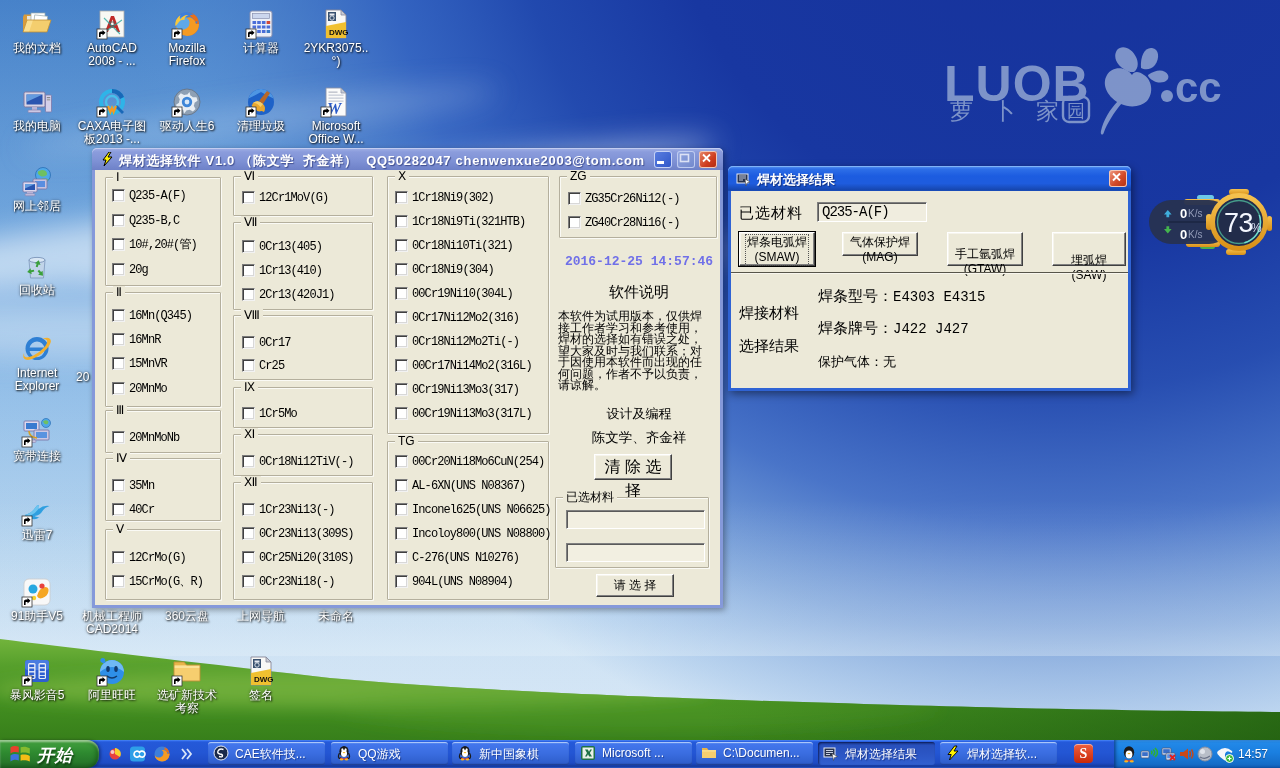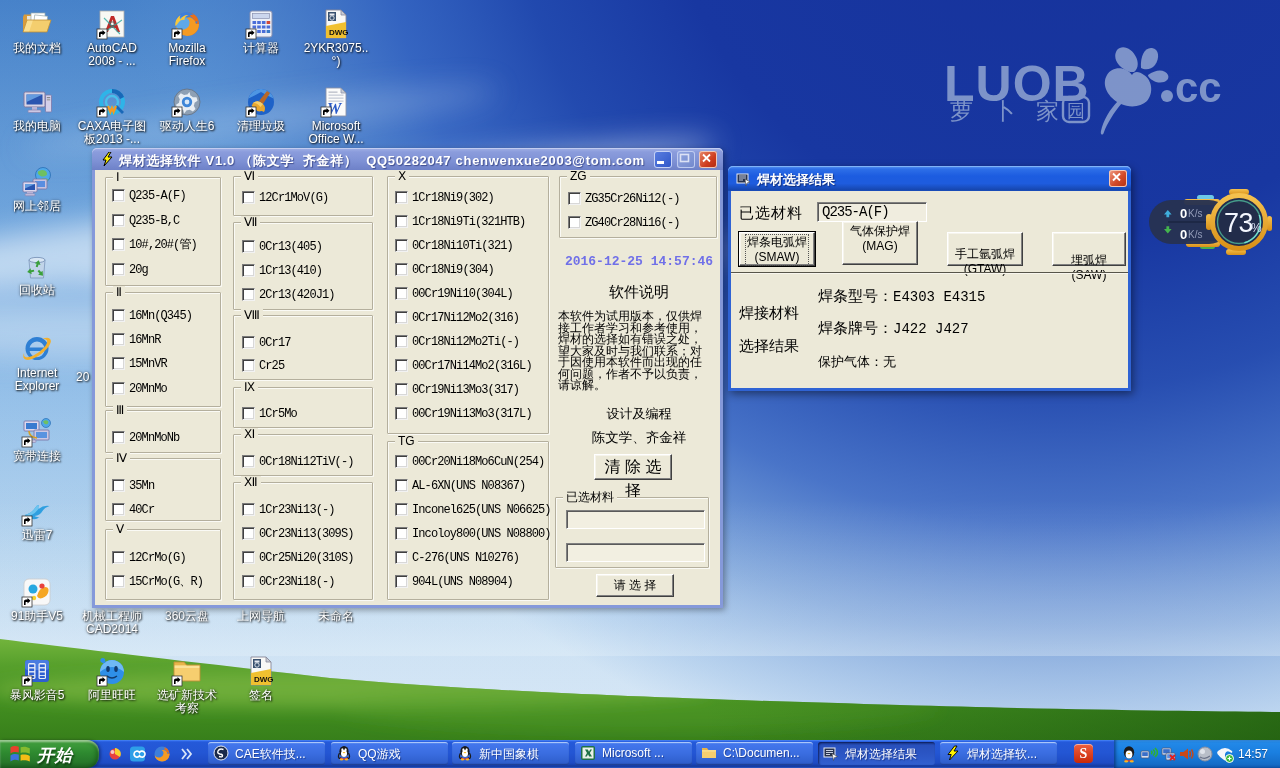--- a/index.html
+++ b/index.html
@@ -695,21 +695,21 @@
   <div class="ttxt" style="left:29px;top:5px;text-shadow:1px 1px 1px rgba(10,25,80,.7)">焊材选择结果</div>
   <div class="tbtn" style="left:381px;top:4px;background:linear-gradient(135deg,#F0A088,#D44A28 55%,#B03010);box-shadow:inset 0 0 0 1px #F4C8B8;border-radius:3px"><svg width="16" height="15">
           <path d="M4 3.5 L11 10.5 M11 3.5 L4 10.5" stroke="#fff" stroke-width="1.9"></path>
         </svg></div>
  </div>
  <div class="body">
   <div class="abs" style="left:8px;top:13px;font-size:15px;color:#000;letter-spacing:1px">已选材料</div>
   <div class="fld" style="left:86px;top:11px;width:110px;height:20px;background:#F0EDDF"></div>
   <div class="abs" style="left:91px;top:13px;font-size:14px;font-family:'Liberation Mono',monospace;letter-spacing:-1px;color:#000">Q235-A(F)</div>
   <div class="btn" style="left:8px;top:41px;width:76px;height:34px;font-size:12px;line-height:15px;outline:1px solid #000;padding-top:1px"><span style="border:1px dotted #555;display:inline-block;padding:0 1px">焊条电弧焊<br>(SMAW)</span></div>
-  <div class="btn" style="left:111px;top:30px;width:76px;height:44px;font-size:12px;line-height:15px;padding-top:2px">气体保护焊<br>(MAG)</div>
+  <div class="btn" style="left:111px;top:41px;width:76px;height:24px;font-size:12px;line-height:15px;padding-top:2px">气体保护焊<br>(MAG)</div>
   <div class="btn" style="left:216px;top:41px;width:76px;height:34px;font-size:12px;line-height:15px;padding-top:14px">手工氩弧焊<br>(GTAW)</div>
   <div class="btn" style="left:321px;top:41px;width:74px;height:34px;font-size:12px;line-height:15px;padding-top:20px">埋弧焊<br>(SAW)</div>
   <div class="abs" style="left:0;top:81px;width:397px;height:1px;background:#57554A"></div>
   <div class="abs" style="left:0;top:82px;width:397px;height:1px;background:#F8F6EE"></div>
   <div class="abs" style="left:8px;top:113px;font-size:15px;color:#000">焊接材料</div>
   <div class="abs" style="left:8px;top:146px;font-size:15px;color:#000">选择结果</div>
   <div class="abs" style="left:87px;top:96px;font-size:15px;color:#000">焊条型号：<span style="font-family:'Liberation Mono',monospace;font-size:14px;letter-spacing:0">E4303 E4315</span></div>
   <div class="abs" style="left:87px;top:128px;font-size:15px;color:#000">焊条牌号：<span style="font-family:'Liberation Mono',monospace;font-size:14px;letter-spacing:0">J422  J427</span></div>
   <div class="abs" style="left:87px;top:162px;font-size:13px;color:#000">保护气体：无</div>
  </div>

